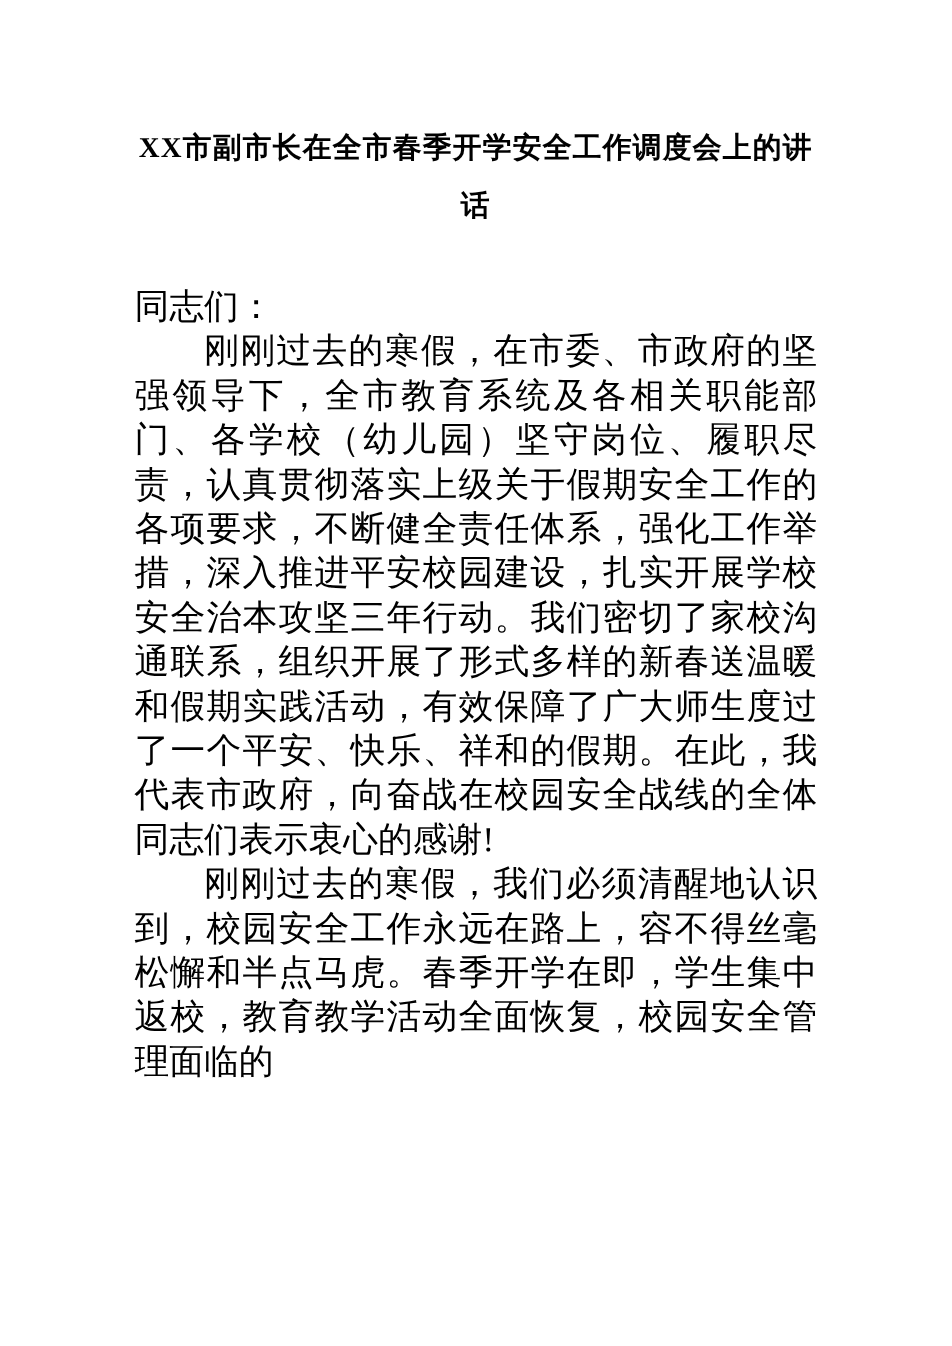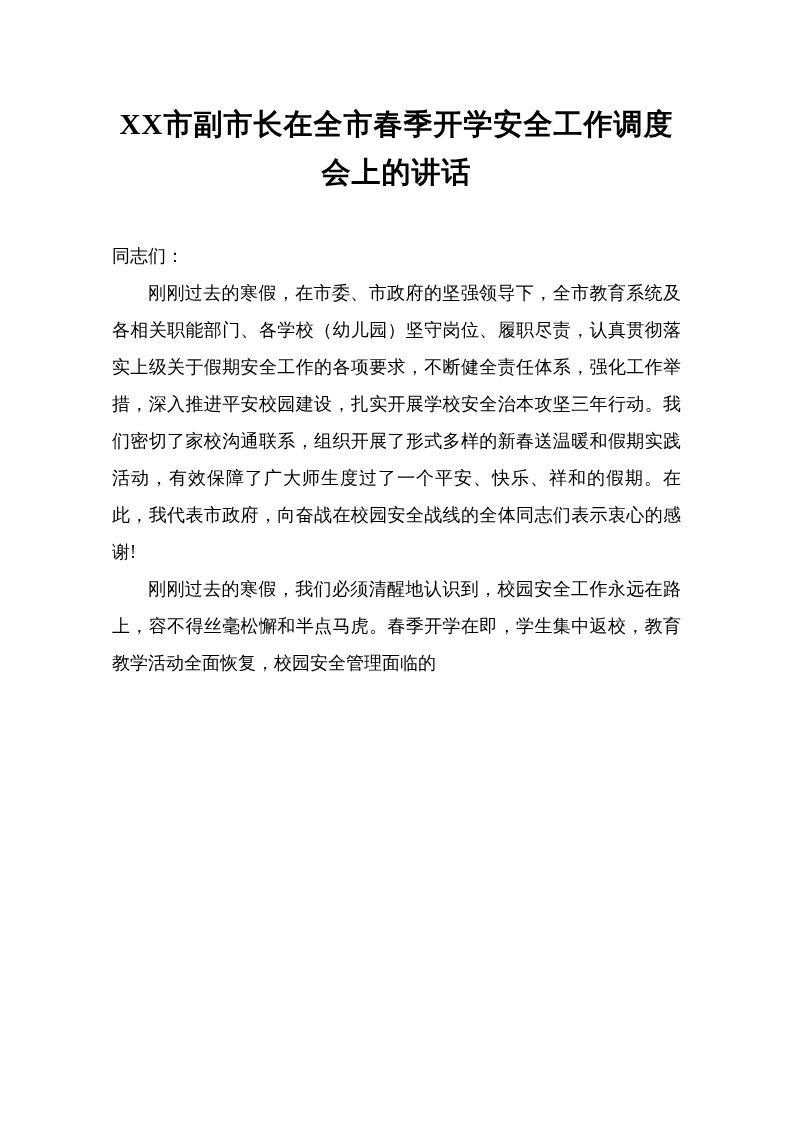--- a/index.html
+++ b/index.html
@@ -13,28 +13,28 @@
     height: 1122px;
     background: #ffffff;
     box-sizing: border-box;
     padding: 100px 112px 40px 112px;
     font-family: "Liberation Serif", "DejaVu Serif", serif;
     color: #000000;
     overflow: hidden;
   }
   .doc-title {
     margin: 0 0 42px 0;
-    font-size: 29px;
+    font-size: 24px;
     font-weight: bold;
     line-height: 48px;
     text-align: center;
     letter-spacing: 1px;
   }
   .doc-body {
-    font-size: 18px;
+    font-size: 29px;
     line-height: 37px;
     text-align: justify;
     text-justify: inter-ideograph;
   }
   .salutation {
     margin: 0;
     text-indent: 0;
   }
   .para {
     margin: 0;

